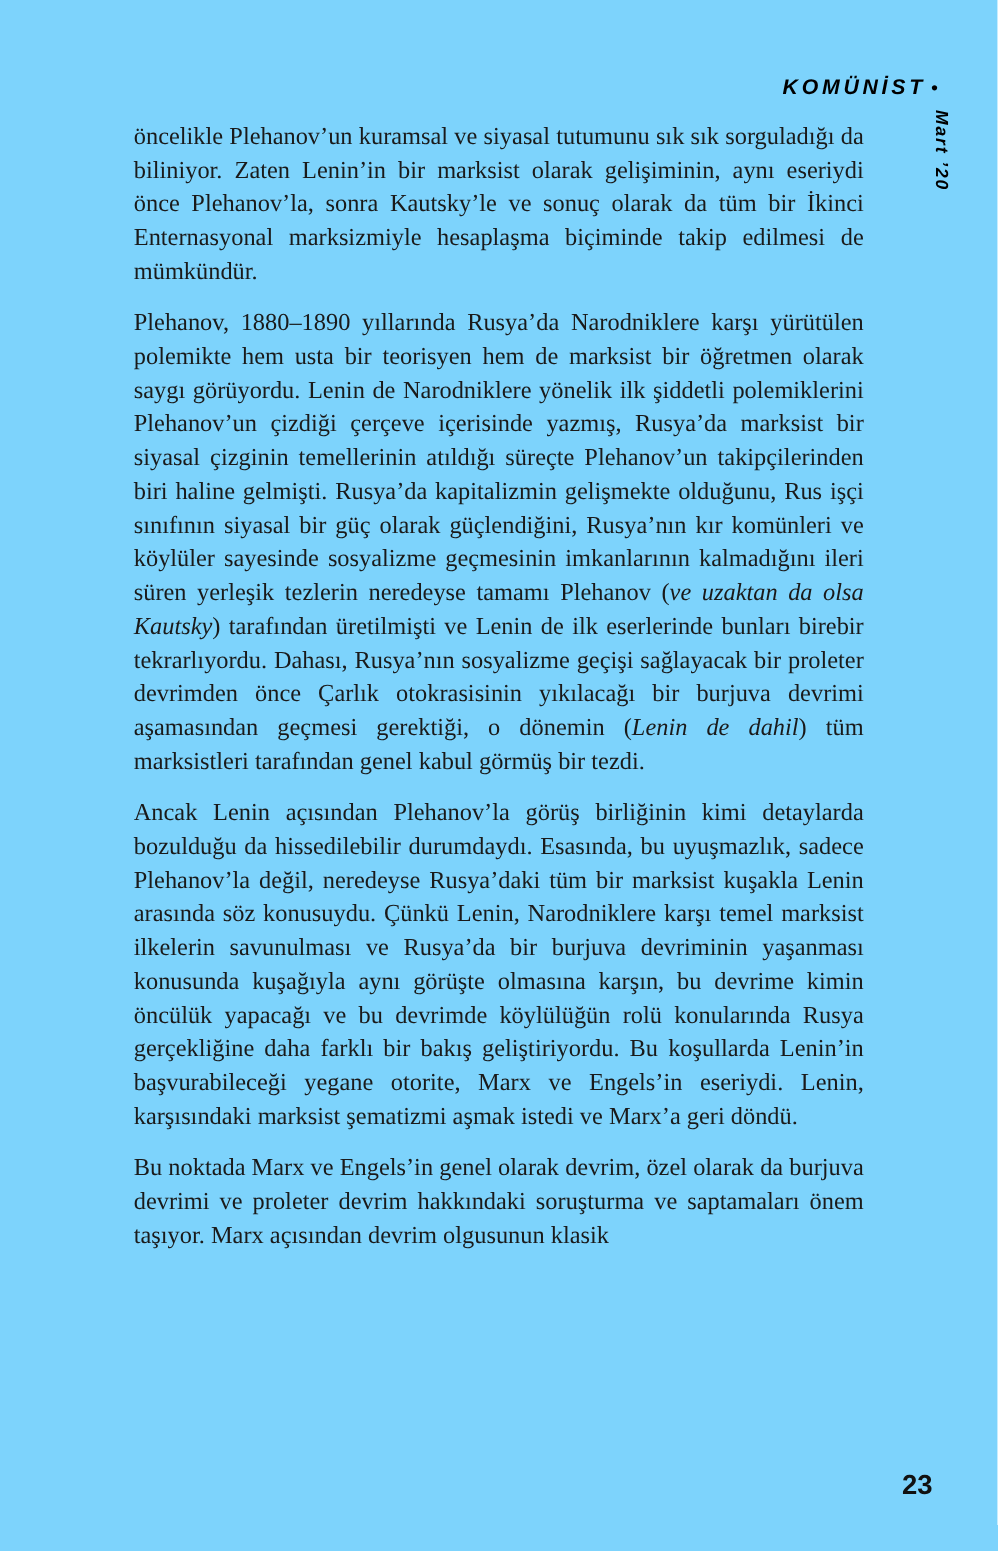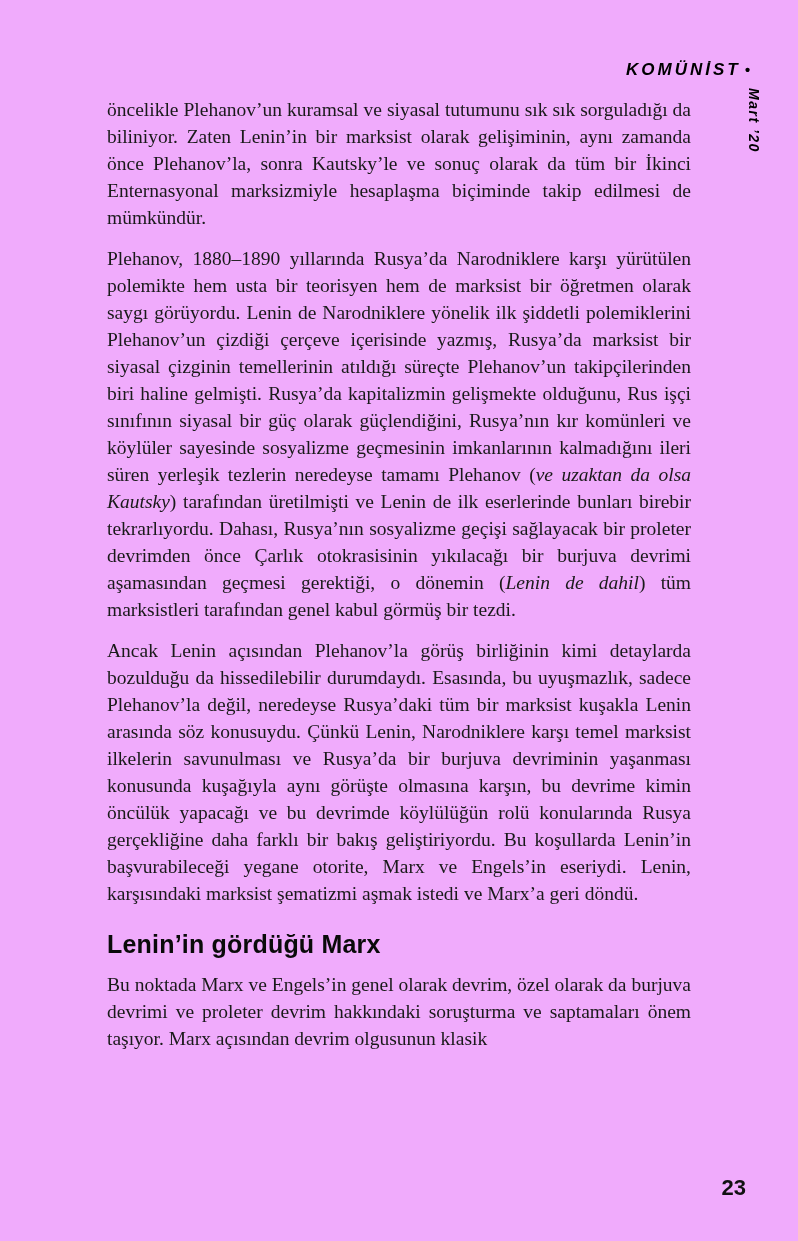--- a/index.html
+++ b/index.html
@@ -4,21 +4,21 @@
 <style>
   html, body {
     margin: 0;
     padding: 0;
     background: #ffffff;
   }
   .page {
     position: relative;
     width: 798px;
     height: 1241px;
-    background: #f0abfc;
+    background: #7dd3fc;
     overflow: hidden;
     font-family: "Liberation Serif", serif;
     color: #1a1a1a;
   }
   .mag-header {
     position: absolute;
     top: 60px;
     right: 48px;
     font-family: "Liberation Sans", sans-serif;
     font-style: italic;
@@ -84,22 +84,21 @@
 
 <div class="page">
 
   <div class="mag-header">
     <span>KOMÜNİST</span><span class="bullet">•</span>
   </div>
 
   <div class="issue-date">Mart ’20</div>
 
   <div class="article" id="article-body">
-      <p class="para"><span>öncelikle Plehanov’un kuramsal ve siyasal tutumunu sık sık sorguladığı da biliniyor. Zaten Lenin’in bir marksist olarak gelişiminin, aynı zamanda önce Plehanov’la, sonra Kautsky’le ve sonuç olarak da tüm bir İkinci Enternasyonal marksizmiyle hesaplaşma biçiminde takip edilmesi de mümkündür.</span></p>
+      <p class="para"><span>öncelikle Plehanov’un kuramsal ve siyasal tutumunu sık sık sorguladığı da biliniyor. Zaten Lenin’in bir marksist olarak gelişiminin, aynı eseriydi önce Plehanov’la, sonra Kautsky’le ve sonuç olarak da tüm bir İkinci Enternasyonal marksizmiyle hesaplaşma biçiminde takip edilmesi de mümkündür.</span></p>
       <p class="para"><span>Plehanov, 1880–1890 yıllarında Rusya’da Narodniklere karşı yürütülen polemikte hem usta bir teorisyen hem de marksist bir öğretmen olarak saygı görüyordu. Lenin de Narodniklere yönelik ilk şiddetli polemiklerini Plehanov’un çizdiği çerçeve içerisinde yazmış, Rusya’da marksist bir siyasal çizginin temellerinin atıldığı süreçte Plehanov’un takipçilerinden biri haline gelmişti. Rusya’da kapitalizmin gelişmekte olduğunu, Rus işçi sınıfının siyasal bir güç olarak güçlendiğini, Rusya’nın kır komünleri ve köylüler sayesinde sosyalizme geçmesinin imkanlarının kalmadığını ileri süren yerleşik tezlerin neredeyse tamamı Plehanov (</span><em>ve uzaktan da olsa Kautsky</em><span>) tarafından üretilmişti ve Lenin de ilk eserlerinde bunları birebir tekrarlıyordu. Dahası, Rusya’nın sosyalizme geçişi sağlayacak bir proleter devrimden önce Çarlık otokrasisinin yıkılacağı bir burjuva devrimi aşamasından geçmesi gerektiği, o dönemin (</span><em>Lenin de dahil</em><span>) tüm marksistleri tarafından genel kabul görmüş bir tezdi.</span></p>
       <p class="para"><span>Ancak Lenin açısından Plehanov’la görüş birliğinin kimi detaylarda bozulduğu da hissedilebilir durumdaydı. Esasında, bu uyuşmazlık, sadece Plehanov’la değil, neredeyse Rusya’daki tüm bir marksist kuşakla Lenin arasında söz konusuydu. Çünkü Lenin, Narodniklere karşı temel marksist ilkelerin savunulması ve Rusya’da bir burjuva devriminin yaşanması konusunda kuşağıyla aynı görüşte olmasına karşın, bu devrime kimin öncülük yapacağı ve bu devrimde köylülüğün rolü konularında Rusya gerçekliğine daha farklı bir bakış geliştiriyordu. Bu koşullarda Lenin’in başvurabileceği yegane otorite, Marx ve Engels’in eseriydi. Lenin, karşısındaki marksist şematizmi aşmak istedi ve Marx’a geri döndü.</span></p>
-      <h2 class="section-heading">Lenin’in gördüğü Marx</h2>
       <p class="para"><span>Bu noktada Marx ve Engels’in genel olarak devrim, özel olarak da burjuva devrimi ve proleter devrim hakkındaki soruşturma ve saptamaları önem taşıyor. Marx açısından devrim olgusunun klasik</span></p>
     </div>
 
   <div class="page-number">23</div>
 
 </div>
 
 </body></html>

